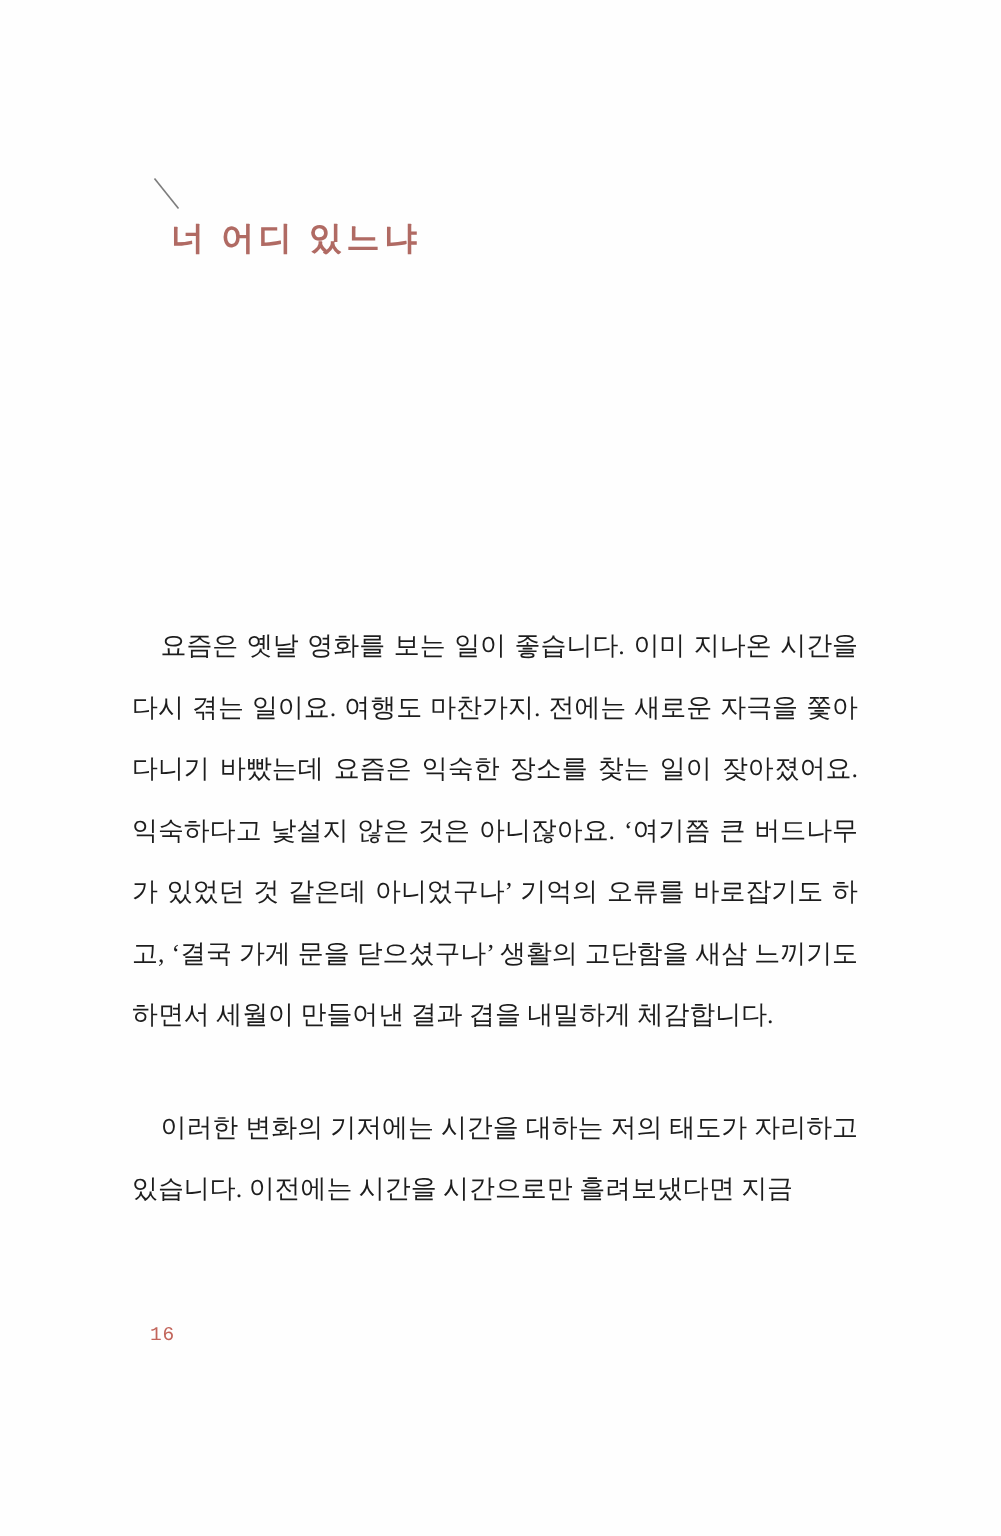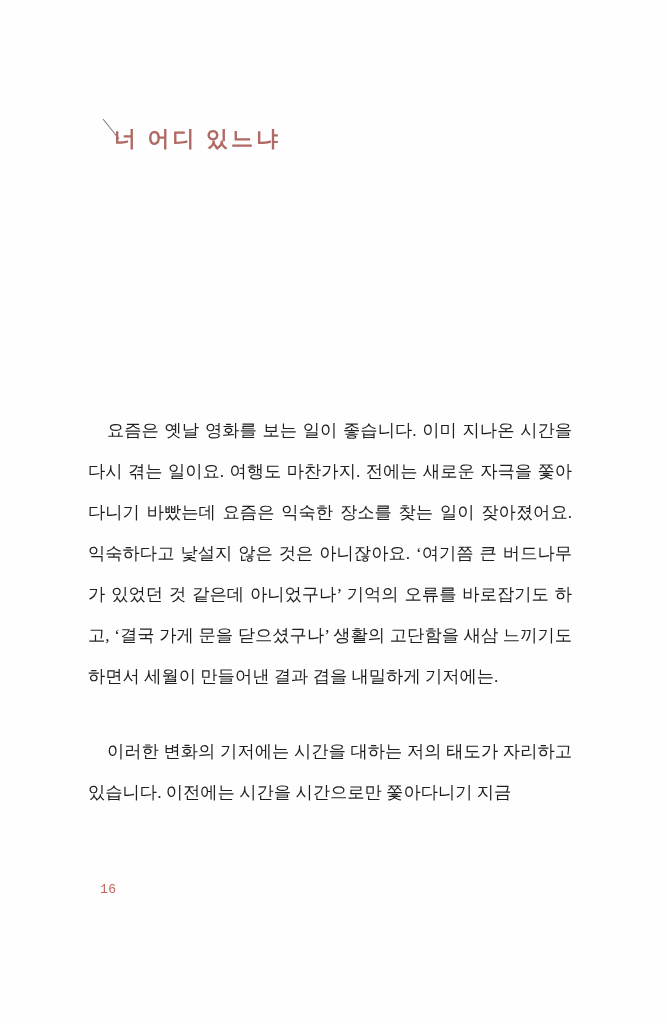--- a/index.html
+++ b/index.html
@@ -31,21 +31,21 @@
     position: absolute;
     left: 4px;
     top: 0px;
     width: 24px;
     height: 24px;
     pointer-events: none;
   }
   .chapter-title {
     position: absolute;
     left: 16px;
-    top: 6px;
+    top: 26px;
     font-family: "Liberation Serif", serif;
     font-size: 22px;
     font-weight: 700;
     letter-spacing: 3px;
     color: #b06a63;
     white-space: nowrap;
     text-align: center;
   }
 
   
@@ -87,19 +87,19 @@
 <div class="page">
 
   <div class="heading-wrap">
     <svg class="heading-rule" viewBox="0 0 24 24">
       <line x1="1" y1="1" x2="17" y2="21" stroke="#7d7d7d" stroke-width="1.1"></line>
     </svg>
     <div class="chapter-title">너 어디 있느냐</div>
   </div>
 
   <div class="body-text">
-    <p class="para">요즘은 옛날 영화를 보는 일이 좋습니다. 이미 지나온 시간을 다시 겪는 일이요. 여행도 마찬가지. 전에는 새로운 자극을 쫓아다니기 바빴는데 요즘은 익숙한 장소를 찾는 일이 잦아졌어요. 익숙하다고 낯설지 않은 것은 아니잖아요. ‘여기쯤 큰 버드나무가 있었던 것 같은데 아니었구나’ 기억의 오류를 바로잡기도 하고, ‘결국 가게 문을 닫으셨구나’ 생활의 고단함을 새삼 느끼기도 하면서 세월이 만들어낸 결과 겹을 내밀하게 기저에는.</p>
-    <p class="para">이러한 변화의 기저에는 시간을 대하는 저의 태도가 자리하고 있습니다. 이전에는 시간을 시간으로만 쫓아다니기 지금</p>
+    <p class="para">요즘은 옛날 영화를 보는 일이 좋습니다. 이미 지나온 시간을 다시 겪는 일이요. 여행도 마찬가지. 전에는 새로운 자극을 쫓아다니기 바빴는데 요즘은 익숙한 장소를 찾는 일이 잦아졌어요. 익숙하다고 낯설지 않은 것은 아니잖아요. ‘여기쯤 큰 버드나무가 있었던 것 같은데 아니었구나’ 기억의 오류를 바로잡기도 하고, ‘결국 가게 문을 닫으셨구나’ 생활의 고단함을 새삼 느끼기도 하면서 세월이 만들어낸 결과 겹을 내밀하게 체감합니다.</p>
+    <p class="para">이러한 변화의 기저에는 시간을 대하는 저의 태도가 자리하고 있습니다. 이전에는 시간을 시간으로만 흘려보냈다면 지금</p>
   </div>
 
   <div class="folio">16</div>
 
 </div>
 
 </body></html>

